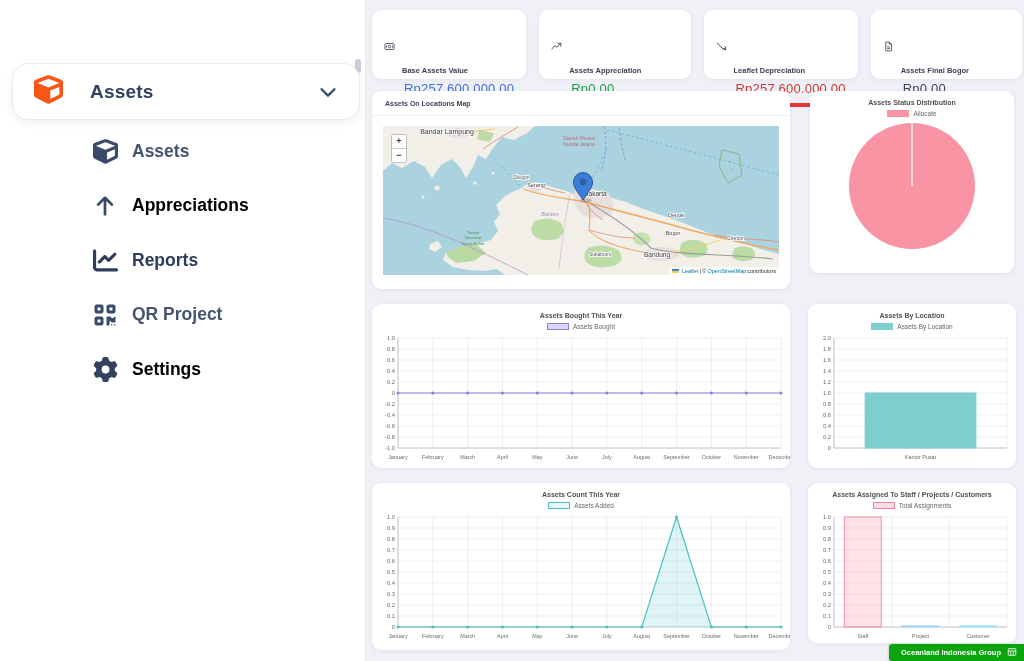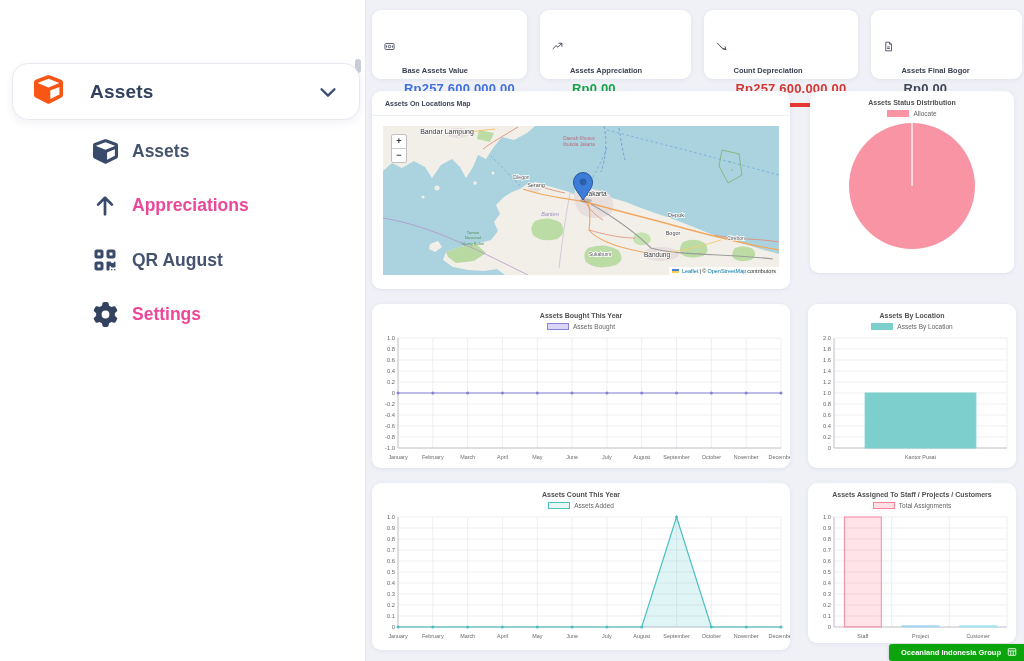--- a/index.html
+++ b/index.html
@@ -18,33 +18,33 @@
     background:#fff;border:1.5px solid #E8EAF1;border-radius:16px;
     box-shadow:0 3px 8px rgba(40,50,100,.07);
     display:flex;align-items:center;padding-left:21px;cursor:pointer;z-index:3;
   }
   .assets-btn .hdr-label{margin-left:27px;font-size:19px;font-weight:800;color:#31415F;letter-spacing:.2px;}
   .assets-btn .chev{position:absolute;right:20px;top:17px;}
   .scroll-thumb{position:absolute;left:355px;top:59px;width:6px;height:14px;border-radius:3px;background:#C9CDD9;z-index:2;}
   .menu{position:absolute;left:0;top:124px;width:364px;}
   .menu-item{height:54.5px;display:flex;align-items:center;padding-left:92px;cursor:pointer;}
   .mi-icon{width:26px;height:26px;display:flex;align-items:center;justify-content:center;margin-right:14px;}
-  .mi-label{font-size:17.5px;font-weight:700;color:#ec4899;}
+  .mi-label{font-size:17.5px;font-weight:700;color:#000000;}
   .menu-item.dark .mi-label{color:#46536E;}
   .menu-item.active .mi-label{color:#2D3C5B;font-weight:800;}
 
   
   .card{position:absolute;background:#fff;border-radius:9px;box-shadow:0 1px 4px rgba(40,50,100,.08);box-sizing:border-box;}
 
   
   .stat-row{position:absolute;left:372px;top:10px;width:650px;height:69px;display:flex;gap:13px;}
   .stat-card{flex:1;background:#fff;border-radius:9px;box-shadow:0 1px 4px rgba(40,50,100,.08);padding:9px 12px 0;box-sizing:border-box;}
   .stat-head{display:flex;align-items:center;gap:7px;}
   .stat-label{font-size:7.5px;font-weight:700;color:#3A4152;margin-top:47px;}
-  .stat-value{margin-top:6px;font-size:13px;font-weight:700;letter-spacing:.2px;padding-left:20px;}
+  .stat-value{margin-top:6px;font-size:13px;font-weight:400;letter-spacing:.2px;padding-left:20px;}
   .stat-bar{margin-top:7px;height:4px;border-radius:3px;}
 
   
   .map-card{left:372px;top:91px;width:418px;height:198px;}
   .map-title{padding:9px 13px 8px;font-size:7px;font-weight:700;color:#3F4557;}
   .map-divider{border-top:1px solid #EEF0F4;}
   .map-wrap{position:relative;margin:10px 11px 0;width:396px;height:149px;overflow:hidden;background:#AAD3DF;}
   .zoomctl{position:absolute;left:8px;top:8px;width:14px;border:1px solid rgba(0,0,0,.25);border-radius:3px;overflow:hidden;background:#fff;}
   .zbtn{width:14px;height:13px;line-height:13px;text-align:center;font-size:9px;font-weight:700;color:#333;cursor:pointer;background:#fff;}
   .zb2{border-top:1px solid #ccc;}
@@ -103,27 +103,35 @@
           <span class="mi-label">Assets</span>
         </div>
         <div class="menu-item">
           <span class="mi-icon">
             <svg viewBox="0 0 384 512" width="20" height="22">
               <path fill="#3A4A6B" d="M214.6 41.4c-12.5-12.5-32.8-12.5-45.3 0l-160 160c-12.5 12.5-12.5 32.8 0 45.3s32.8 12.5 45.3 0L160 141.2V448c0 17.7 14.3 32 32 32s32-14.3 32-32V141.2L329.4 246.6c12.5 12.5 32.8 12.5 45.3 0s12.5-32.8 0-45.3l-160-160z"></path>
             </svg>
           </span>
           <span class="mi-label">Appreciations</span>
         </div>
+        <div class="menu-item dark active">
+          <span class="mi-icon">
+            <svg viewBox="0 0 512 512" width="25" height="25">
+              <path fill="#2D3C5B" d="M64 64c0-17.7-14.3-32-32-32S0 46.3 0 64V400c0 44.2 35.8 80 80 80H480c17.7 0 32-14.3 32-32s-14.3-32-32-32H80c-8.8 0-16-7.2-16-16V64zm406.6 86.6c12.5-12.5 12.5-32.8 0-45.3s-32.8-12.5-45.3 0L320 210.7l-57.4-57.4c-12.5-12.5-32.8-12.5-45.3 0l-112 112c-12.5 12.5-12.5 32.8 0 45.3s32.8 12.5 45.3 0L240 221.3l57.4 57.4c12.5 12.5 32.8 12.5 45.3 0l128-128z"></path>
+            </svg>
+          </span>
+          <span class="mi-label">Reports</span>
+        </div>
         <div class="menu-item dark">
           <span class="mi-icon">
             <svg viewBox="0 0 448 512" width="24" height="24">
               <path fill="#3A4A6B" d="M0 80C0 53.5 21.5 32 48 32h96c26.5 0 48 21.5 48 48v96c0 26.5-21.5 48-48 48H48c-26.5 0-48-21.5-48-48V80zM64 96v64h64V96H64zM0 336c0-26.5 21.5-48 48-48h96c26.5 0 48 21.5 48 48v96c0 26.5-21.5 48-48 48H48c-26.5 0-48-21.5-48-48V336zm64 16v64h64V352H64zM304 32h96c26.5 0 48 21.5 48 48v96c0 26.5-21.5 48-48 48H304c-26.5 0-48-21.5-48-48V80c0-26.5 21.5-48 48-48zm80 64H320v64h64V96zM256 304c0-8.8 7.2-16 16-16h64c8.8 0 16 7.2 16 16s7.2 16 16 16h32c8.8 0 16-7.2 16-16s7.2-16 16-16s16 7.2 16 16v96c0 8.8-7.2 16-16 16H368c-8.8 0-16-7.2-16-16s-7.2-16-16-16s-16 7.2-16 16v64c0 8.8-7.2 16-16 16H272c-8.8 0-16-7.2-16-16V304zM368 480a16 16 0 1 1 0-32 16 16 0 1 1 0 32zm64 0a16 16 0 1 1 0-32 16 16 0 1 1 0 32z"></path>
             </svg>
           </span>
-          <span class="mi-label">QR August</span>
+          <span class="mi-label">QR Project</span>
         </div>
         <div class="menu-item">
           <span class="mi-icon">
             <svg viewBox="0 0 512 512" width="25" height="25">
               <path fill="#32425F" d="M495.9 166.6c3.2 8.7 .5 18.4-6.4 24.6l-43.3 39.4c1.1 8.3 1.7 16.8 1.7 25.4s-.6 17.1-1.7 25.4l43.3 39.4c6.9 6.2 9.6 15.9 6.4 24.6c-4.4 11.9-9.7 23.3-15.8 34.3l-4.7 8.1c-6.6 11-14 21.4-22.1 31.2c-5.9 7.2-15.7 9.6-24.5 6.8l-55.7-17.7c-13.4 10.3-28.2 18.9-44 25.4l-12.5 57.1c-2 9.1-9 16.3-18.2 17.8c-13.8 2.3-28 3.5-42.5 3.5s-28.7-1.2-42.5-3.5c-9.2-1.5-16.2-8.7-18.2-17.8l-12.5-57.1c-15.8-6.5-30.6-15.1-44-25.4L83.1 425.9c-8.8 2.8-18.6 .3-24.5-6.8c-8.1-9.8-15.5-20.2-22.1-31.2l-4.7-8.1c-6.1-11-11.4-22.4-15.8-34.3c-3.2-8.7-.5-18.4 6.4-24.6l43.3-39.4C64.6 273.1 64 264.6 64 256s.6-17.1 1.7-25.4L22.4 191.2c-6.9-6.2-9.6-15.9-6.4-24.6c4.4-11.9 9.7-23.3 15.8-34.3l4.7-8.1c6.6-11 14-21.4 22.1-31.2c5.9-7.2 15.7-9.6 24.5-6.8l55.7 17.7c13.4-10.3 28.2-18.9 44-25.4l12.5-57.1c2-9.1 9-16.3 18.2-17.8C227.3 1.2 241.5 0 256 0s28.7 1.2 42.5 3.5c9.2 1.5 16.2 8.7 18.2 17.8l12.5 57.1c15.8 6.5 30.6 15.1 44 25.4l55.7-17.7c8.8-2.8 18.6-.3 24.5 6.8c8.1 9.8 15.5 20.2 22.1 31.2l4.7 8.1c6.1 11 11.4 22.4 15.8 34.3zM256 336a80 80 0 1 0 0-160 80 80 0 1 0 0 160z"></path>
             </svg>
           </span>
           <span class="mi-label">Settings</span>
         </div>
       </nav>
@@ -152,21 +160,21 @@
         </div>
         <div class="stat-value" style="color: rgb(22, 163, 74);">Rp0,00</div>
         <div class="stat-bar" style="background: rgb(45, 198, 83);"></div>
       </div>
       <div class="stat-card">
         <div class="stat-head">
           <span><svg viewBox="0 0 24 24" width="11" height="11" fill="none" stroke="#3A4254" stroke-width="2" stroke-linecap="round" stroke-linejoin="round">
               <polyline points="3 4.5 13 15.5 21.5 18.5"></polyline>
               <polyline points="20 12.5 21.5 18.5 15.5 17.5"></polyline>
             </svg></span>
-          <span class="stat-label">Count Depreciation</span>
+          <span class="stat-label">Leaflet Depreciation</span>
         </div>
         <div class="stat-value" style="color: rgb(210, 55, 50);">Rp257.600.000,00</div>
         <div class="stat-bar" style="background: rgb(230, 54, 49);"></div>
       </div>
       <div class="stat-card">
         <div class="stat-head">
           <span><svg viewBox="0 0 24 24" width="11" height="11" fill="none" stroke="#3A4254" stroke-width="1.8" stroke-linejoin="round">
               <path d="M6 2.5h8l4.5 4.5v14.5H6z"></path>
               <path d="M14 2.5V7h4.5"></path>
               <path d="M9 13h6M9 16.5h6"></path>

